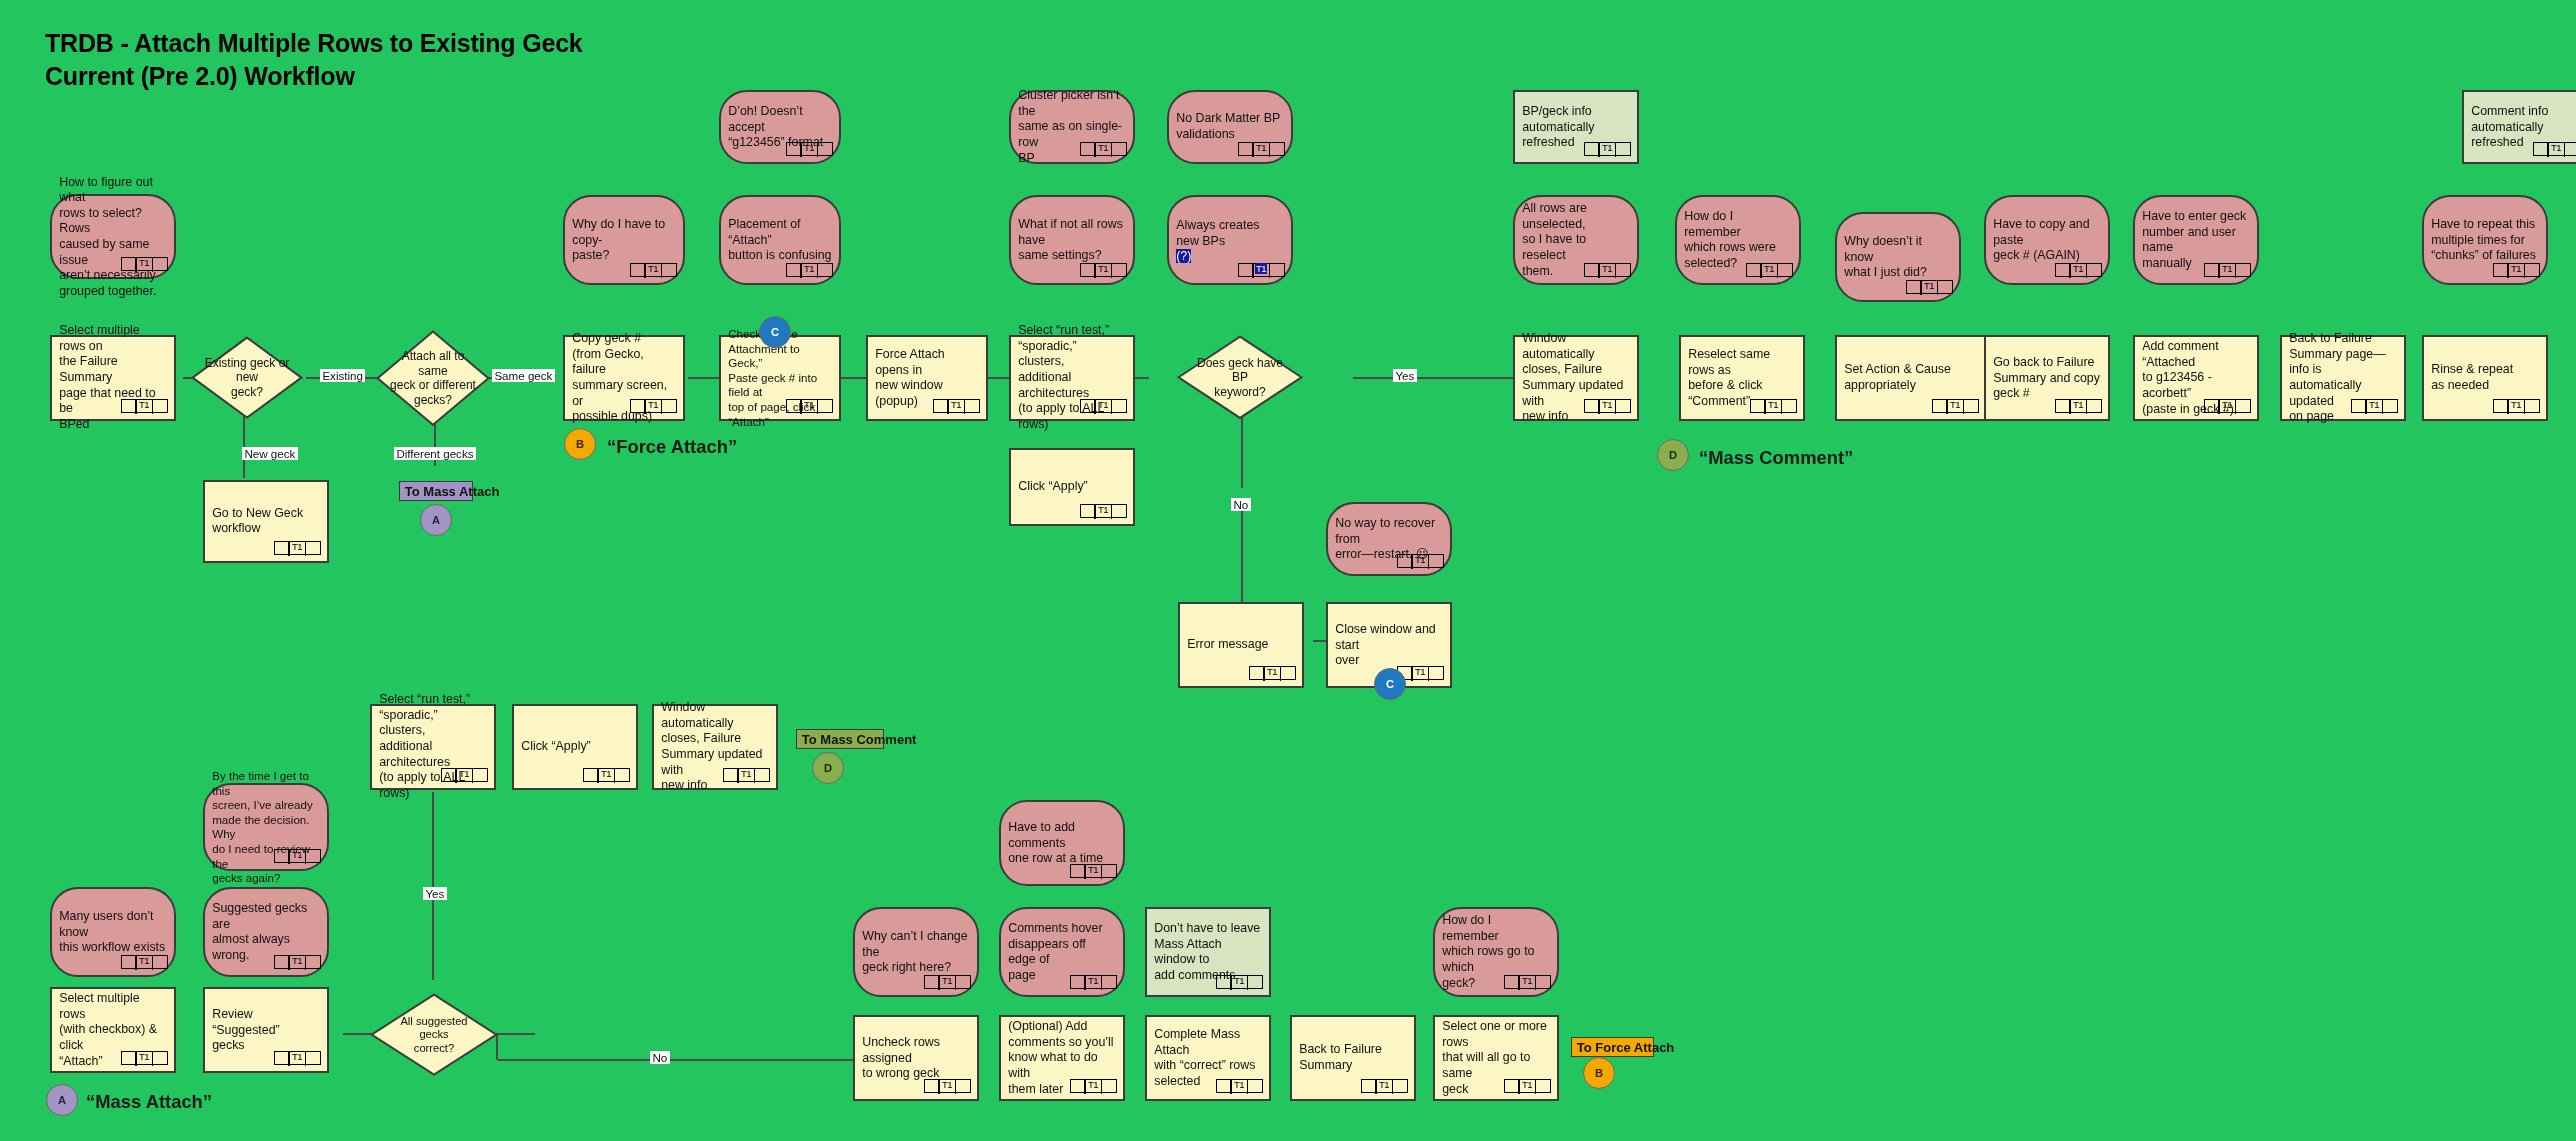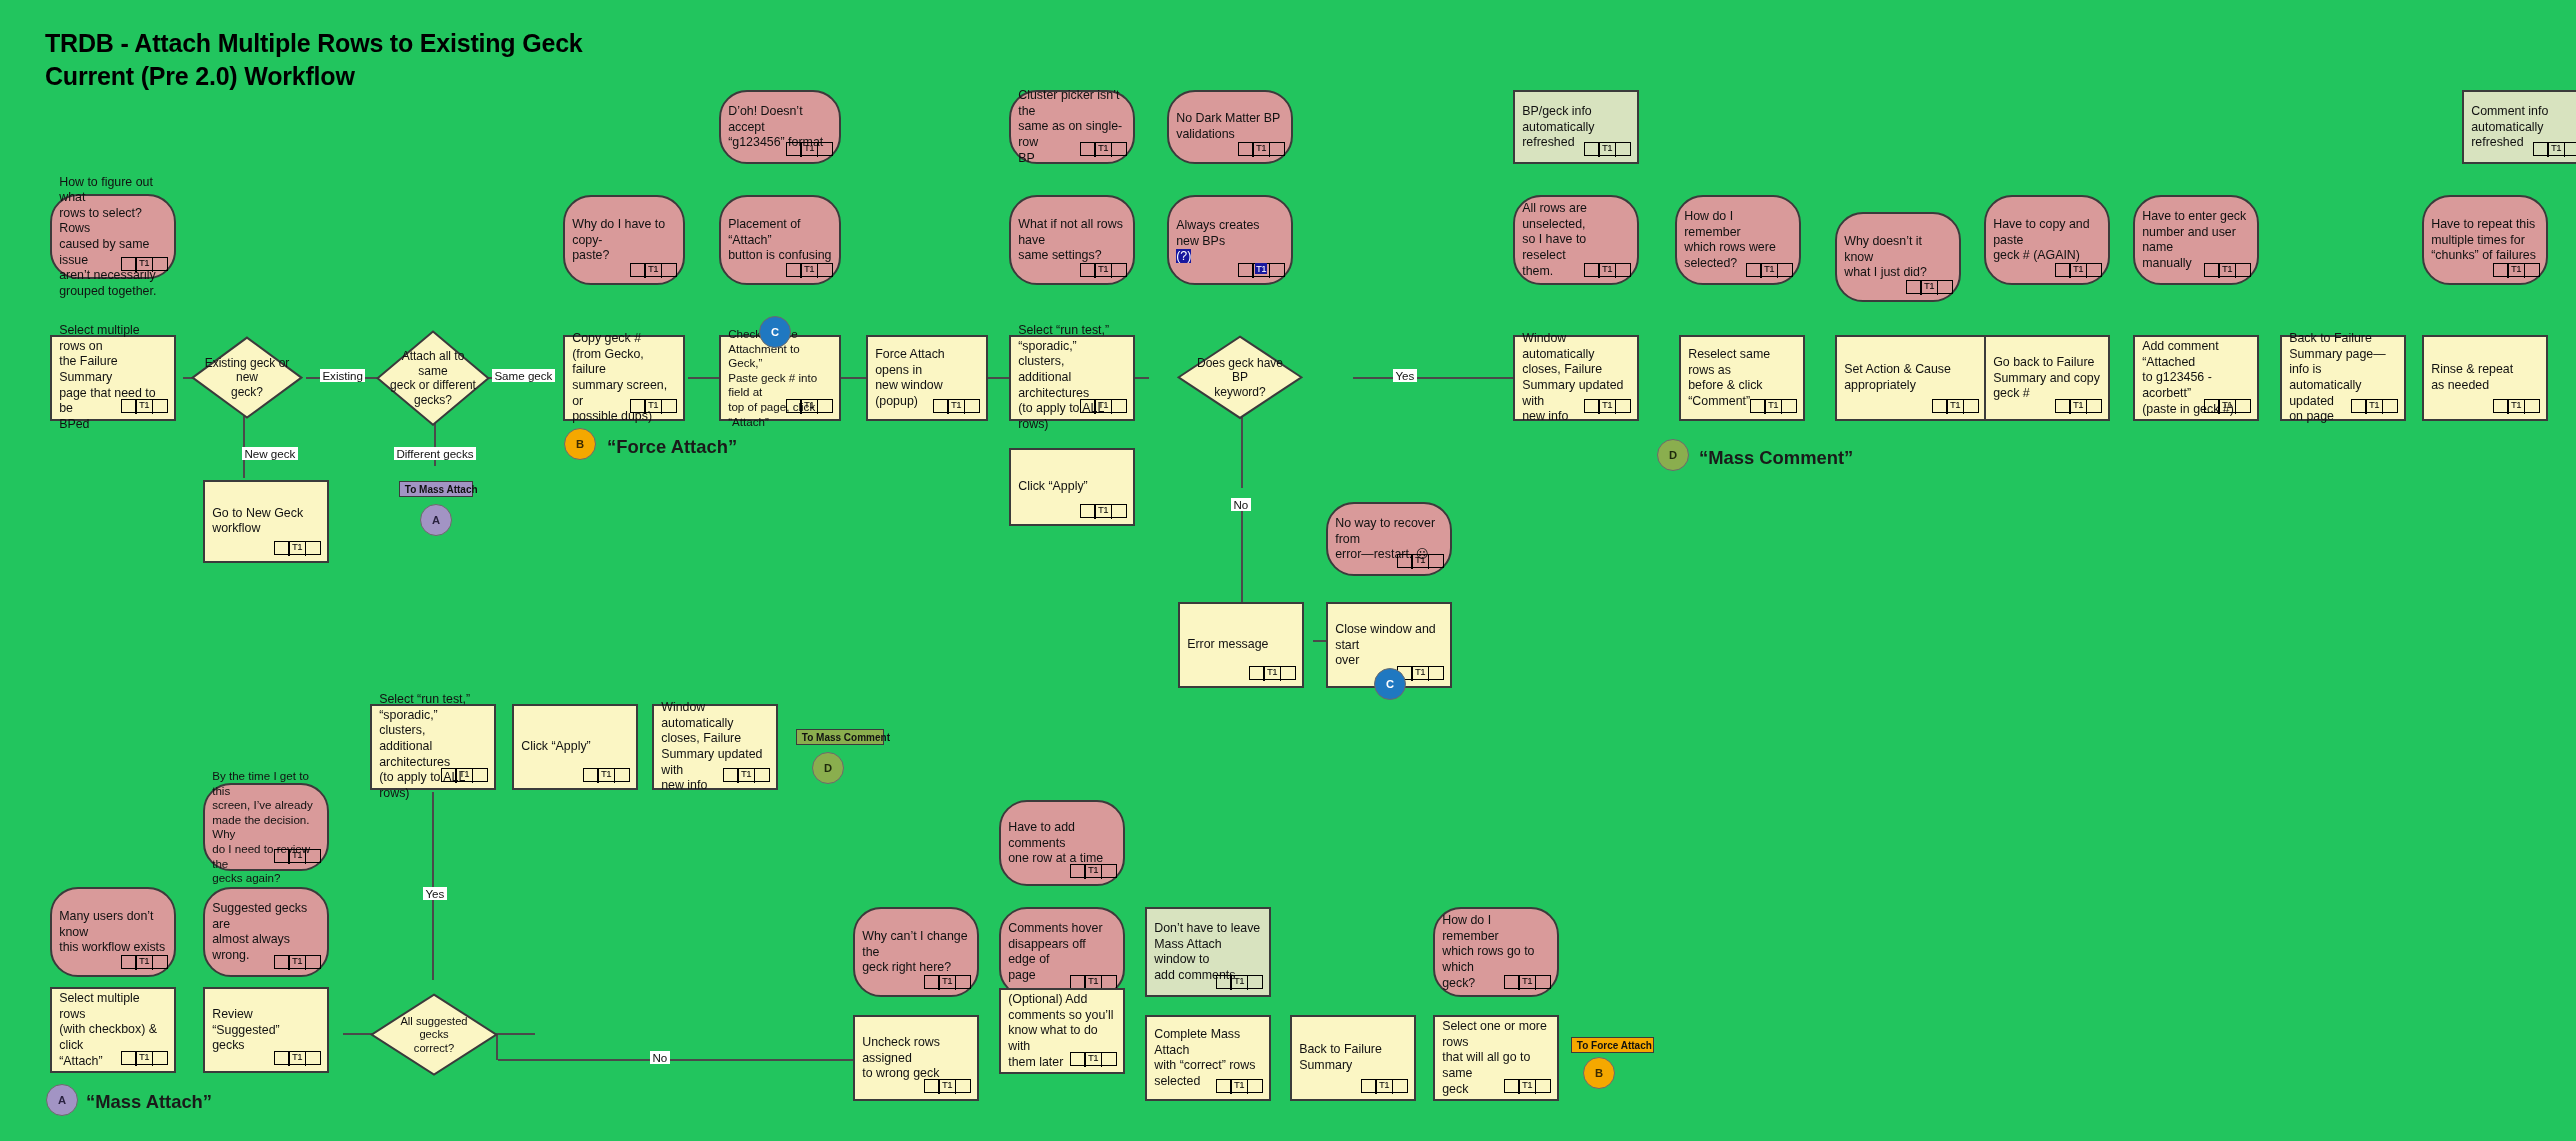--- a/index.html
+++ b/index.html
@@ -157,21 +157,21 @@
   }
   .cc-blue   { background: #1f78c1; color: #ffffff; }
   .cc-orange { background: #f5a800; color: #3a2a00; }
   .cc-purple { background: #a294c4; color: #2a2240; }
   .cc-green  { background: #8aae4e; color: #1e2a0c; }
 
   .conn-tag {
     position: absolute;
     box-sizing: border-box;
     border: 1.6px solid #3b3b3b;
-    font-size: 10px;
+    font-size: 13px;
     font-weight: bold;
     text-align: center;
     padding: 1.6px 4.8px;
     white-space: nowrap;
     color: #111;
   }
   .tag-purple { background: #a294c4; }
   .tag-green  { background: #8aae4e; }
   .tag-orange { background: #f5a800; }
 
@@ -581,21 +581,21 @@
 add comments</div>
     <div class="t1"><span>T1</span></div>
   </div>
 
   <div class="node node-yellow" style="left:853px; top:1015px; width:126px; height:86px;">
     <div class="txt mid">Uncheck rows assigned
 to wrong geck</div>
     <div class="t1"><span>T1</span></div>
   </div>
 
-  <div class="node node-yellow" style="left:999px; top:988px; width:126px; height:86px;">
+  <div class="node node-yellow" style="left:999px; top:1015px; width:126px; height:86px;">
     <div class="txt mid">(Optional) Add
 comments so you’ll
 know what to do with
 them later</div>
     <div class="t1"><span>T1</span></div>
   </div>
 
   <div class="node node-yellow" style="left:1145px; top:1015px; width:126px; height:86px;">
     <div class="txt mid">Complete Mass Attach
 with “correct” rows

